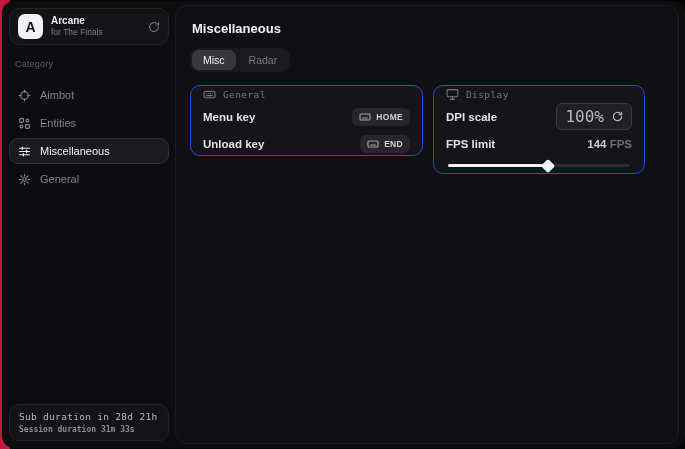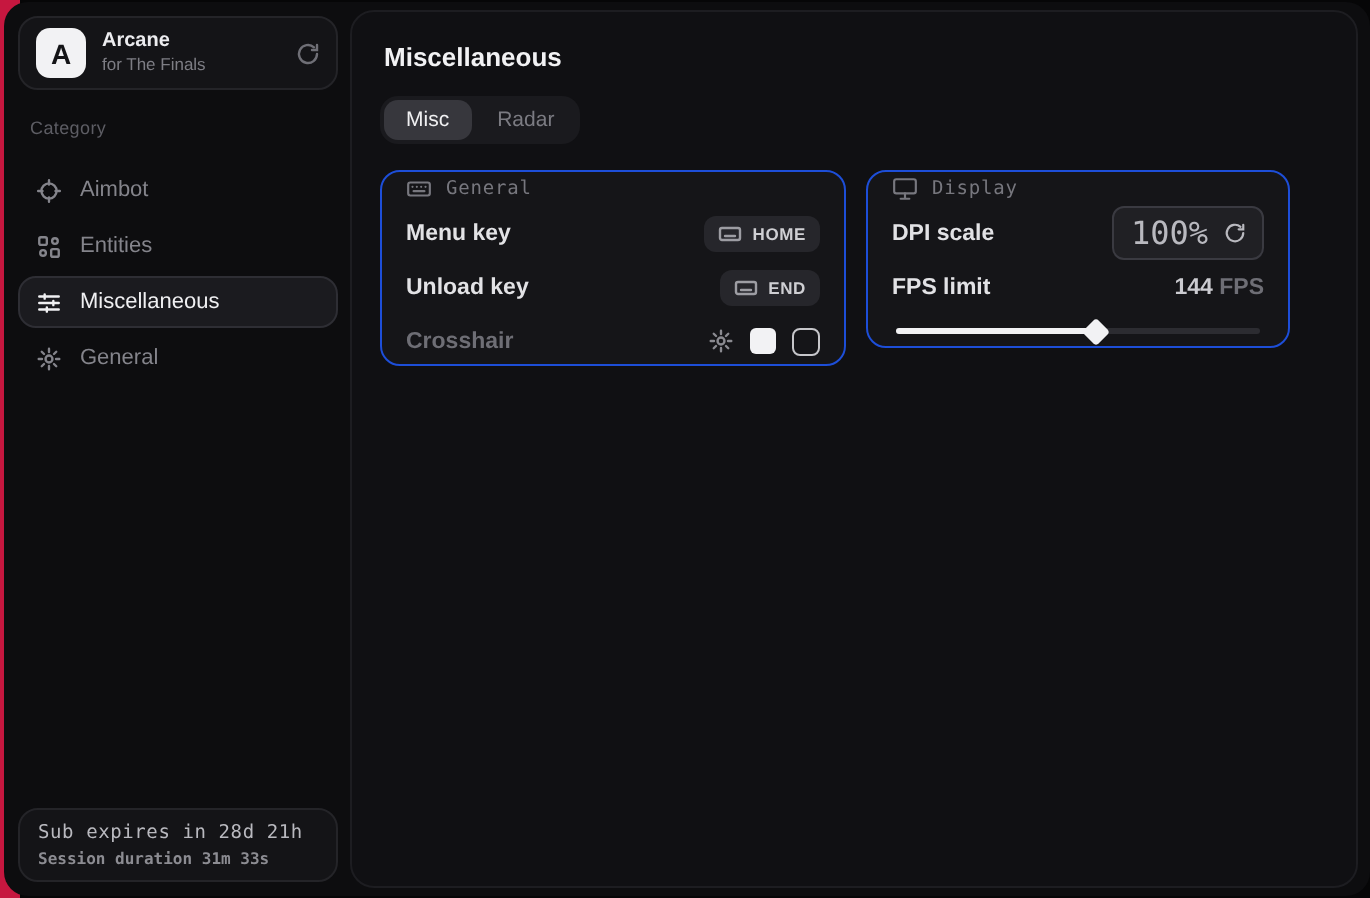--- a/index.html
+++ b/index.html
@@ -136,21 +136,21 @@
             <path d="M12 2.5v3M12 18.5v3M2.5 12h3M18.5 12h3M5.3 5.3l2.1 2.1M16.6 16.6l2.1 2.1M18.7 5.3l-2.1 2.1M7.4 16.6l-2.1 2.1"></path>
           </svg>
         </span>
         <span>General</span>
       </div>
     </div>
 
     <div class="sidebar-spacer"></div>
 
     <div class="footer-card">
-      <div class="footer-line1">Sub expires in 28d 21h</div>
+      <div class="footer-line1">Sub duration in 28d 21h</div>
       <div class="footer-line2">Session duration 31m 33s</div>
     </div>
   </div>
 
   <div class="main">
 
     <div class="page-title">Miscellaneous</div>
 
     <div class="tabs">
       <div class="tab selected">Misc</div>
@@ -189,33 +189,20 @@
             <span class="icon">
               <svg width="12" height="12" viewBox="0 0 24 24" fill="none" stroke="currentColor" stroke-width="2.4" stroke-linecap="round">
                 <rect x="2" y="6" width="20" height="12" rx="2"></rect>
                   <path d="M7 14h10"></path>
               </svg>
             </span>
             <span>END</span>
           </span>
         </div>
 
-        <div class="row">
-          <span class="row-label muted">Crosshair</span>
-          <span class="xhair-controls">
-            <span class="icon">
-              <svg width="13" height="13" viewBox="0 0 24 24" fill="none" stroke="currentColor" stroke-width="2.2" stroke-linecap="round">
-                <circle cx="12" cy="12" r="3.2"></circle>
-                <path d="M12 2.5v3M12 18.5v3M2.5 12h3M18.5 12h3M5.3 5.3l2.1 2.1M16.6 16.6l2.1 2.1M18.7 5.3l-2.1 2.1M7.4 16.6l-2.1 2.1"></path>
-              </svg>
-            </span>
-            <span class="swatch-white"></span>
-            <span class="swatch-outline"></span>
-          </span>
-        </div>
       </div>
 
       <div class="card card-display">
         <div class="card-header">
           <span class="icon">
             <svg width="13" height="13" viewBox="0 0 24 24" fill="none" stroke="currentColor" stroke-width="2" stroke-linecap="round">
               <rect x="2" y="3" width="20" height="13" rx="2"></rect>
                 <path d="M8 21h8M12 16v5"></path>
             </svg>
           </span>

